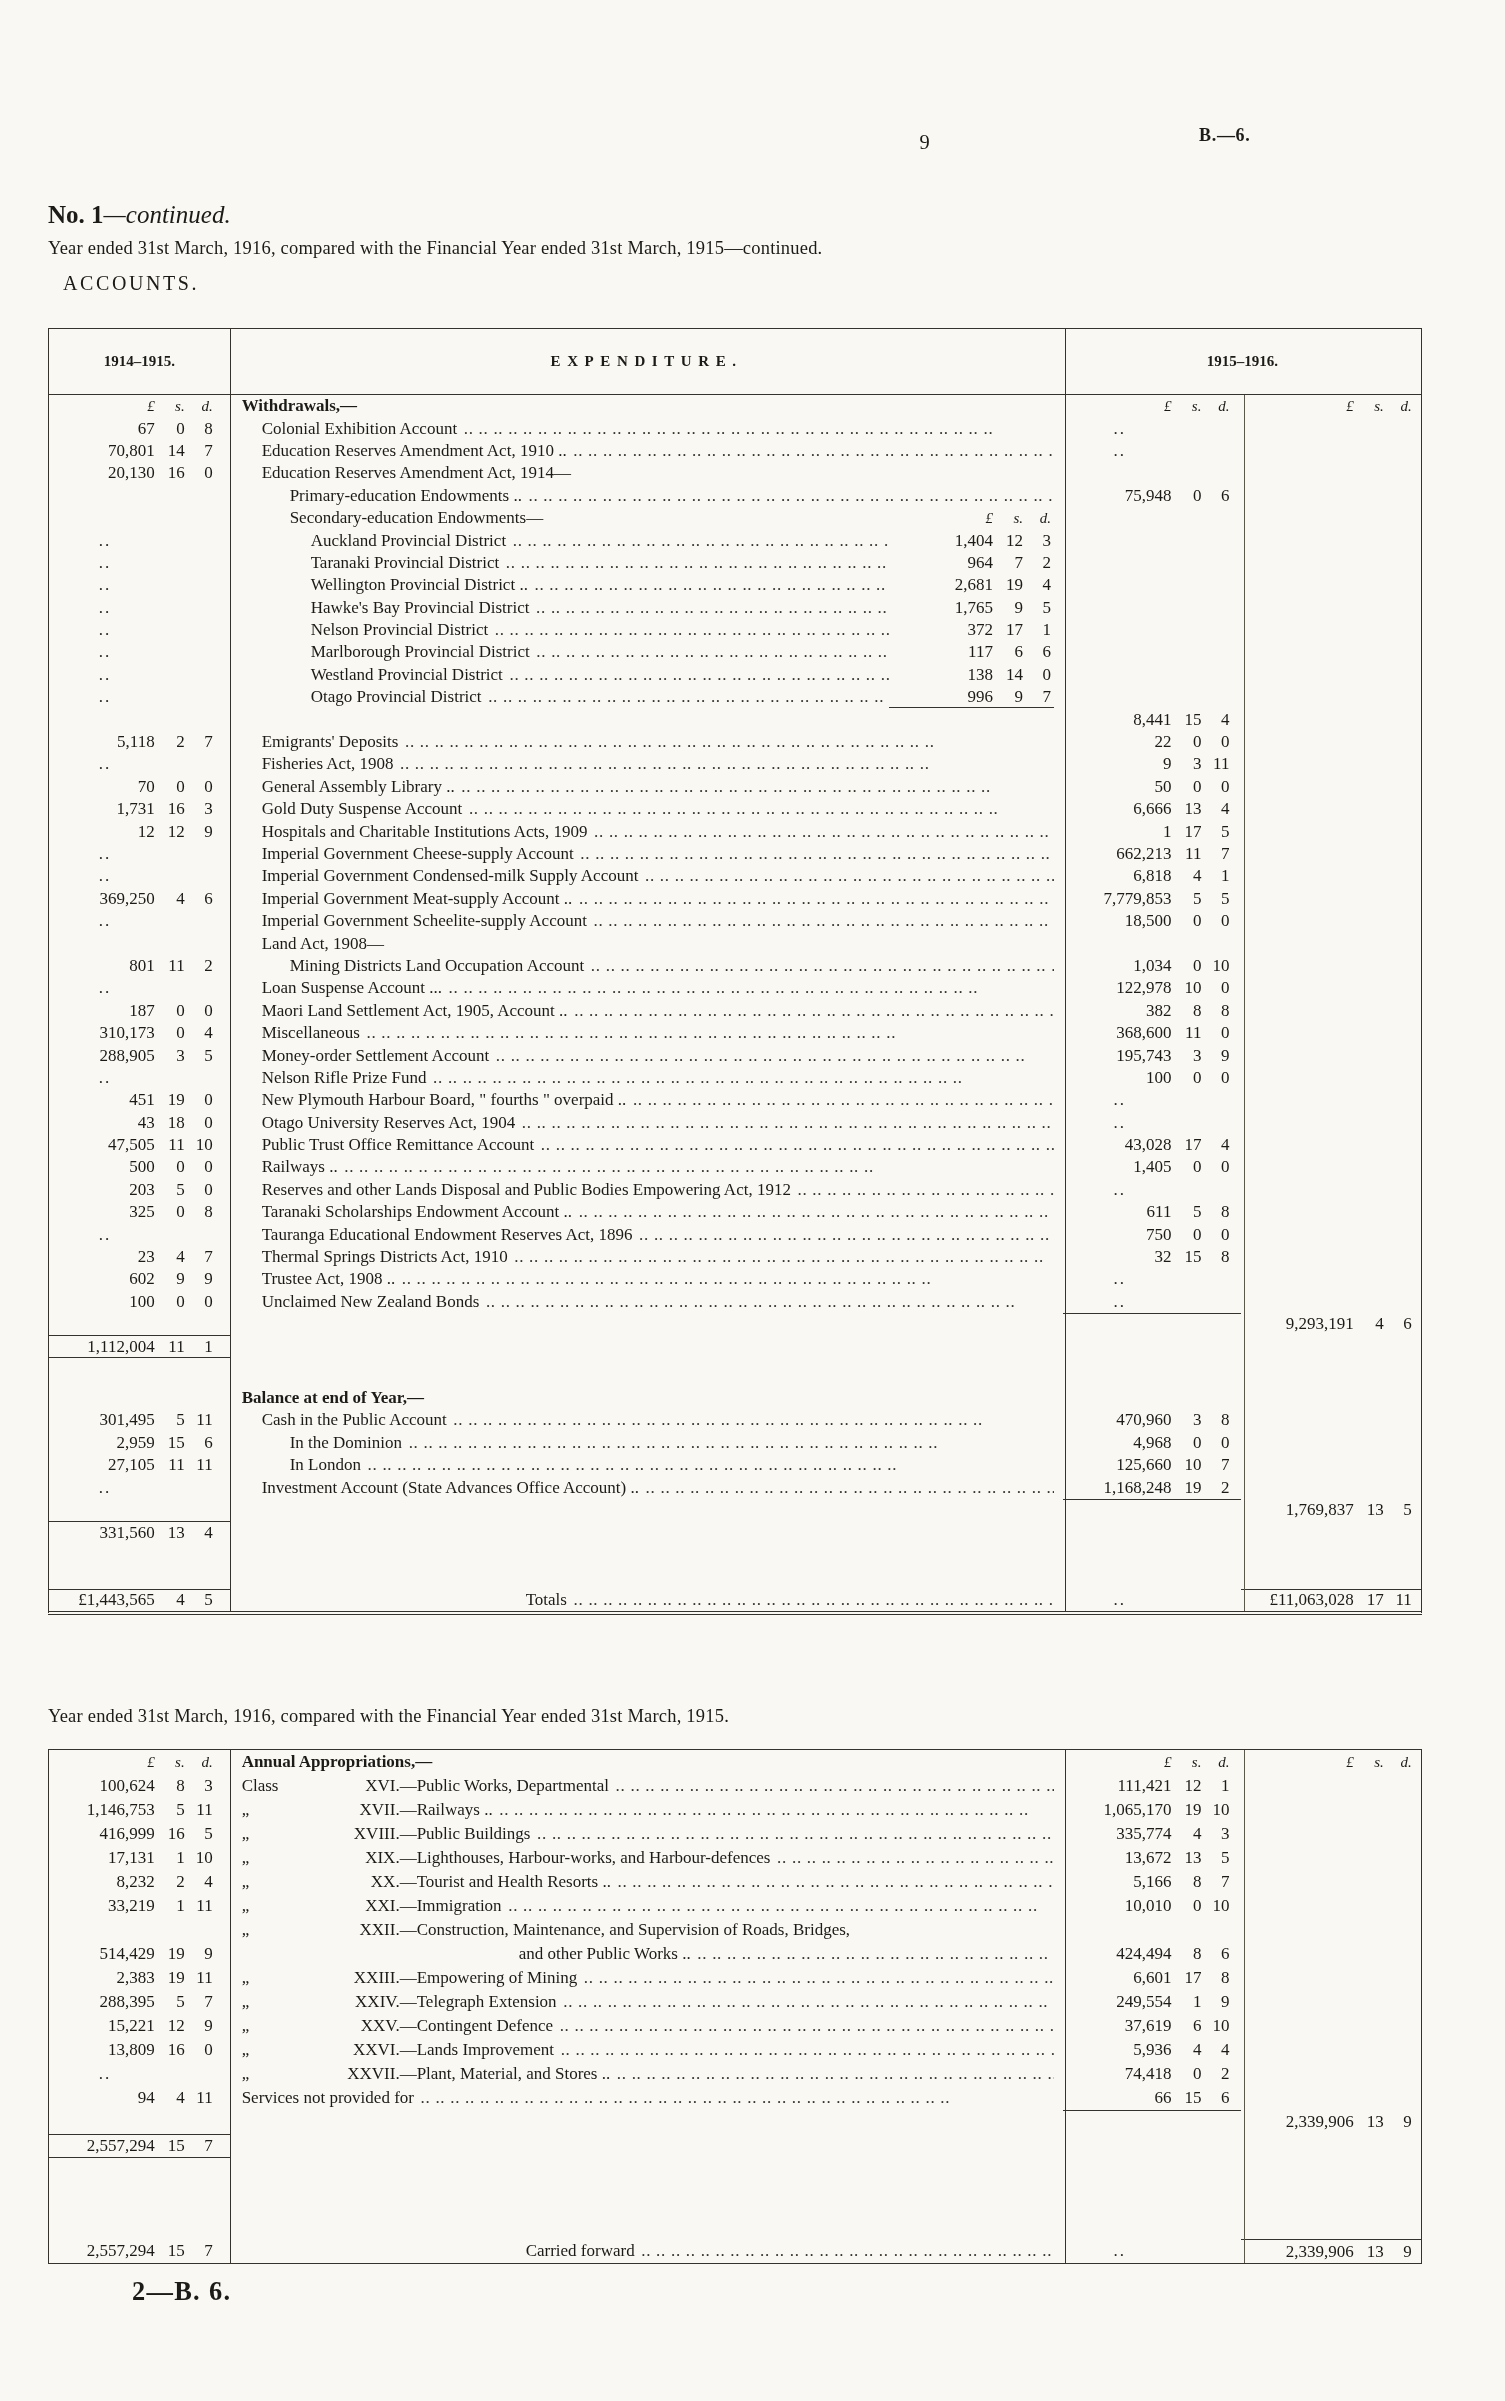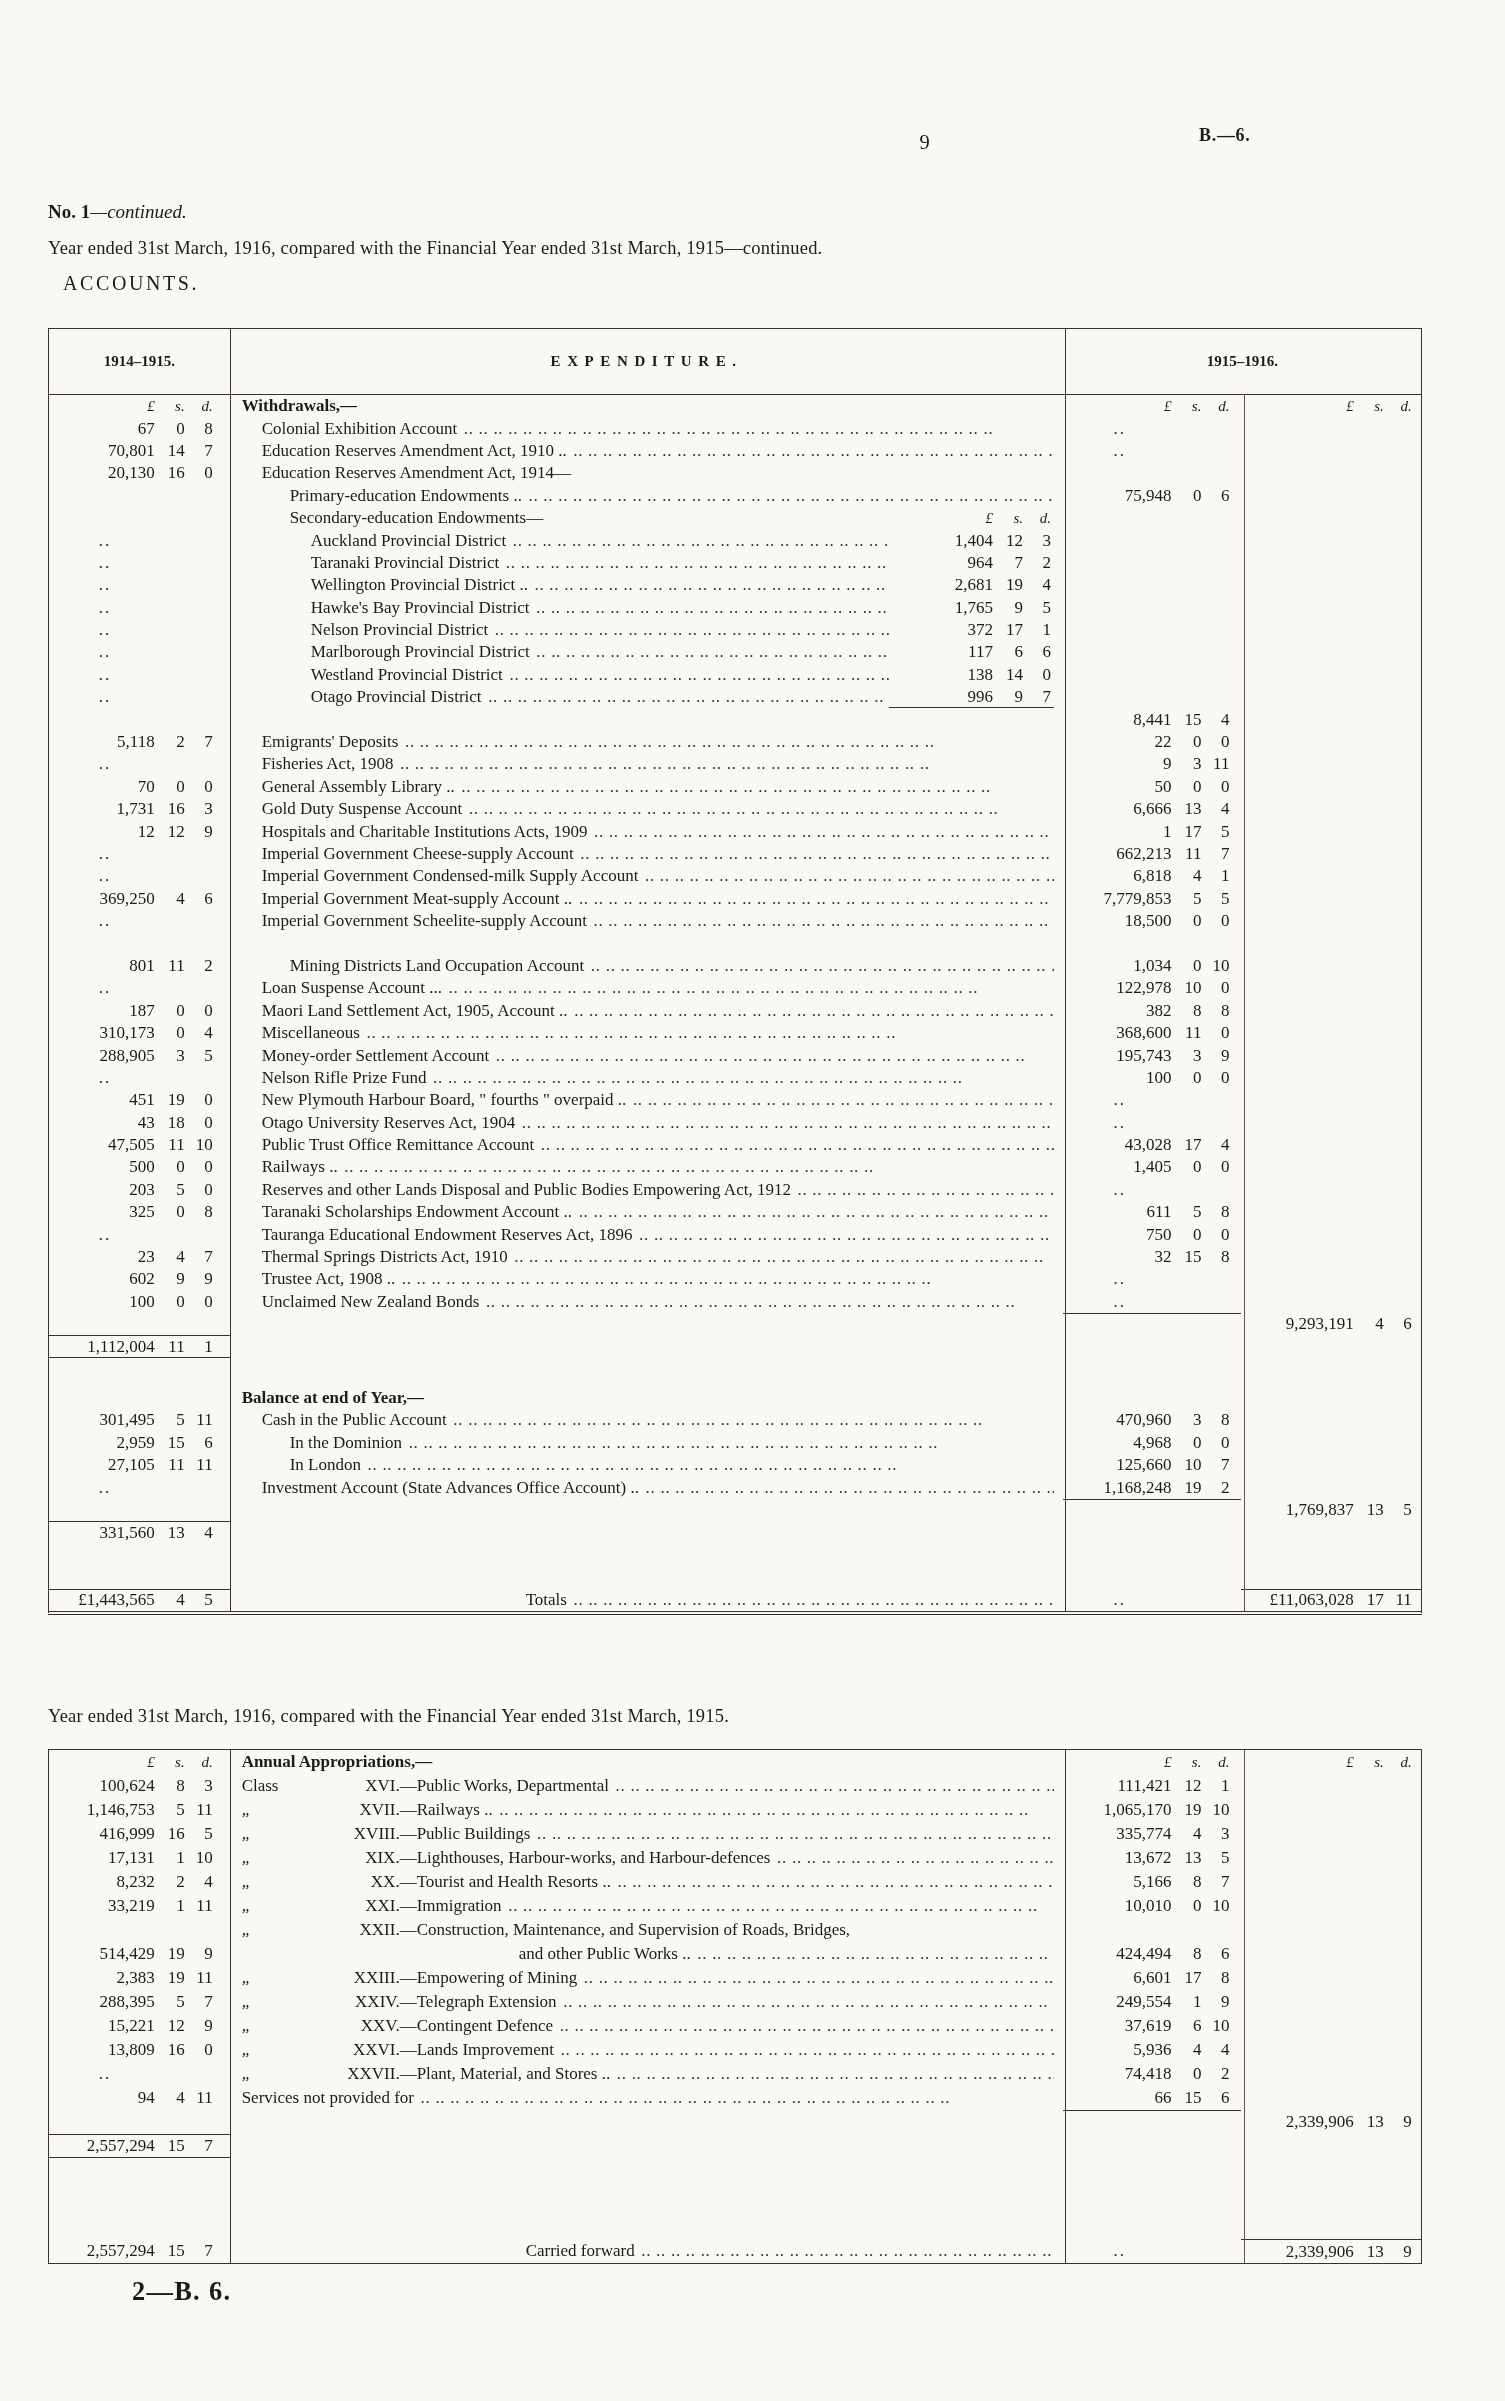--- a/index.html
+++ b/index.html
@@ -2,21 +2,21 @@
 <html style="font-size:10.6px"><head>
 <meta charset="utf-8">
 <style>
   *{box-sizing:border-box;margin:0;padding:0}
   html,body{margin:0;padding:0}
   body{width:1505px;height:2401px;background:#d8d5cc;font-family:"Liberation Serif","DejaVu Serif",serif;color:#1c1b18}
   .page{position:relative;width:1505px;height:2401px;background:#f9f8f2;overflow:hidden}
 
   .pageno{position:absolute;left:898px;top:131px;width:53px;text-align:center;font-size:20.5px}
   .docref{position:absolute;left:1199px;top:125px;font-size:18px;font-weight:bold;letter-spacing:0.7px}
-  .contnote{position:absolute;left:48px;top:201px;font-size:19px}
+  .contnote{position:absolute;left:48px;top:201px;font-size:25px}
   .cn-b{font-weight:bold}
   .cn-i{font-style:italic}
   .period1,.period2{position:absolute;left:48px;font-size:18.5px;letter-spacing:0.2px}
   .period1{top:238px}
   .period2{top:1706px}
   .sectitle{position:absolute;left:63px;top:272px;font-size:20px;letter-spacing:2.6px}
   .footer-sig{position:absolute;left:132px;top:2276px;font-size:26.4px;font-weight:bold;letter-spacing:1.3px}
 
   .tbl{position:absolute;left:48px;width:1374px;border:1.3px solid #36332c;background:transparent}
   #t1{top:328px;border-bottom:4.6px double #36332c}
@@ -672,20 +672,25 @@
             </span>
           </div>
           <div class="c cr2">
             <span class="amt"></span>
           </div>
         </div>
         <div class="trow">
           <div class="c cl">
             <span class="amt"></span>
           </div>
+          <div class="c cd">
+            <span class="ind" style="width:20px"></span>
+            <span class="txt">Land Act, 1908—</span>
+            <span class="fillsp"></span>
+          </div>
           <div class="c cr1">
             <span class="amt"></span>
           </div>
           <div class="c cr2">
             <span class="amt"></span>
           </div>
         </div>
         <div class="trow">
           <div class="c cl">
             <span class="amt">

